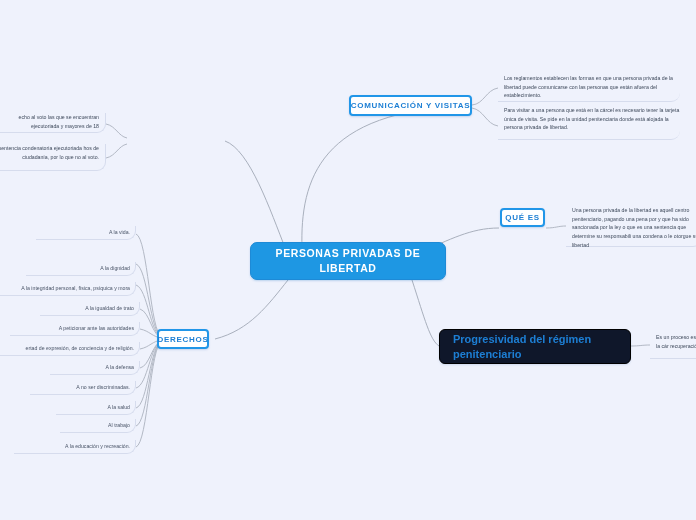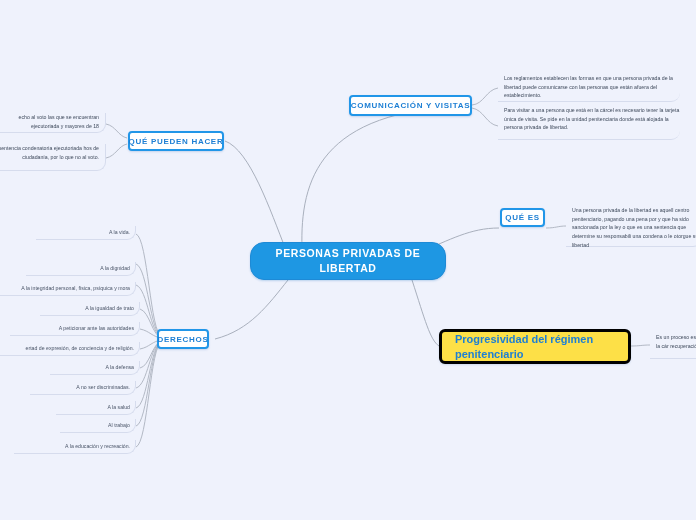--- a/index.html
+++ b/index.html
@@ -25,21 +25,21 @@
   }
   .node {
     position: absolute;
     box-sizing: border-box;
     z-index: 5;
   }
   
   .root {
     background: #1e97e3;
     border: 1px solid #1e8ad6;
-    border-radius: 14px;
+    border-radius: 7px;
     color: #ffffff;
     font-weight: bold;
     font-size: 10.5px;
     letter-spacing: 0.6px;
     text-align: center;
     display: flex;
     align-items: center;
     justify-content: center;
     line-height: 1.45;
     box-shadow: 0 1px 2px rgba(30,120,200,0.25);
@@ -55,22 +55,22 @@
     letter-spacing: 0.7px;
     display: flex;
     align-items: center;
     justify-content: center;
     text-align: center;
     box-shadow: 0 1px 2px rgba(60,110,180,0.22);
     white-space: nowrap;
   }
   
   .branch-fill {
-    background: #fde047;
-    border: 3px solid #000000;
+    background: #0f172a;
+    border: 1px solid #000000;
     border-radius: 6px;
     color: #1d7fd4;
     font-weight: bold;
     font-size: 11px;
     line-height: 1.35;
     display: flex;
     align-items: center;
     padding: 0 0 0 13px;
     box-shadow: 0 1px 2px rgba(60,110,180,0.18);
   }
@@ -150,21 +150,20 @@
   </svg>
 
   <div class="node root" style="left:250px; top:242px; width:196px; height:38px;">PERSONAS PRIVADAS DE LIBERTAD</div>
 
   <div class="node branch" style="left:349px; top:95px; width:123px; height:21px;">COMUNICACIÓN Y VISITAS</div>
 
   <div class="para pad-l" style="left:498px; top:74px; width:182px; height:28px;">Los reglamentos establecen las formas en que una persona privada de la libertad puede comunicarse con las personas que están afuera del establecimiento.</div>
 
   <div class="para pad-l" style="left:498px; top:106px; width:182px; height:34px;">Para visitar a una persona que está en la cárcel es necesario tener la tarjeta única de visita. Se pide en la unidad penitenciaria donde está alojada la persona privada de libertad.</div>
 
-  <div class="node branch" style="left:128px; top:131px; width:96px; height:20px;">QUÉ PUEDEN HACER</div>
 
   <div class="para right-edge pad-r" style="left:-10px; top:113px; width:116px; height:20px;">echo al voto las que se encuentran ejecutoriada y mayores de 18</div>
 
   <div class="para right-edge pad-r" style="left:-10px; top:144px; width:116px; height:27px;">sentencia condenatoria ejecutoriada hos de ciudadanía, por lo que no al voto.</div>
 
   <div class="node branch" style="left:500px; top:208px; width:45px; height:19px;">QUÉ ES</div>
 
   <div class="para pad-l" style="left:566px; top:206px; width:136px; height:41px;">Una persona privada de la libertad es aquell centro penitenciario, pagando una pena por y que ha sido sancionada por la ley o que es una sentencia que determine su responsabili una condena o le otorgue su libertad</div>
 
   <div class="node branch-fill" style="left:439px; top:329px; width:192px; height:35px;">Progresividad del régimen penitenciario</div>

